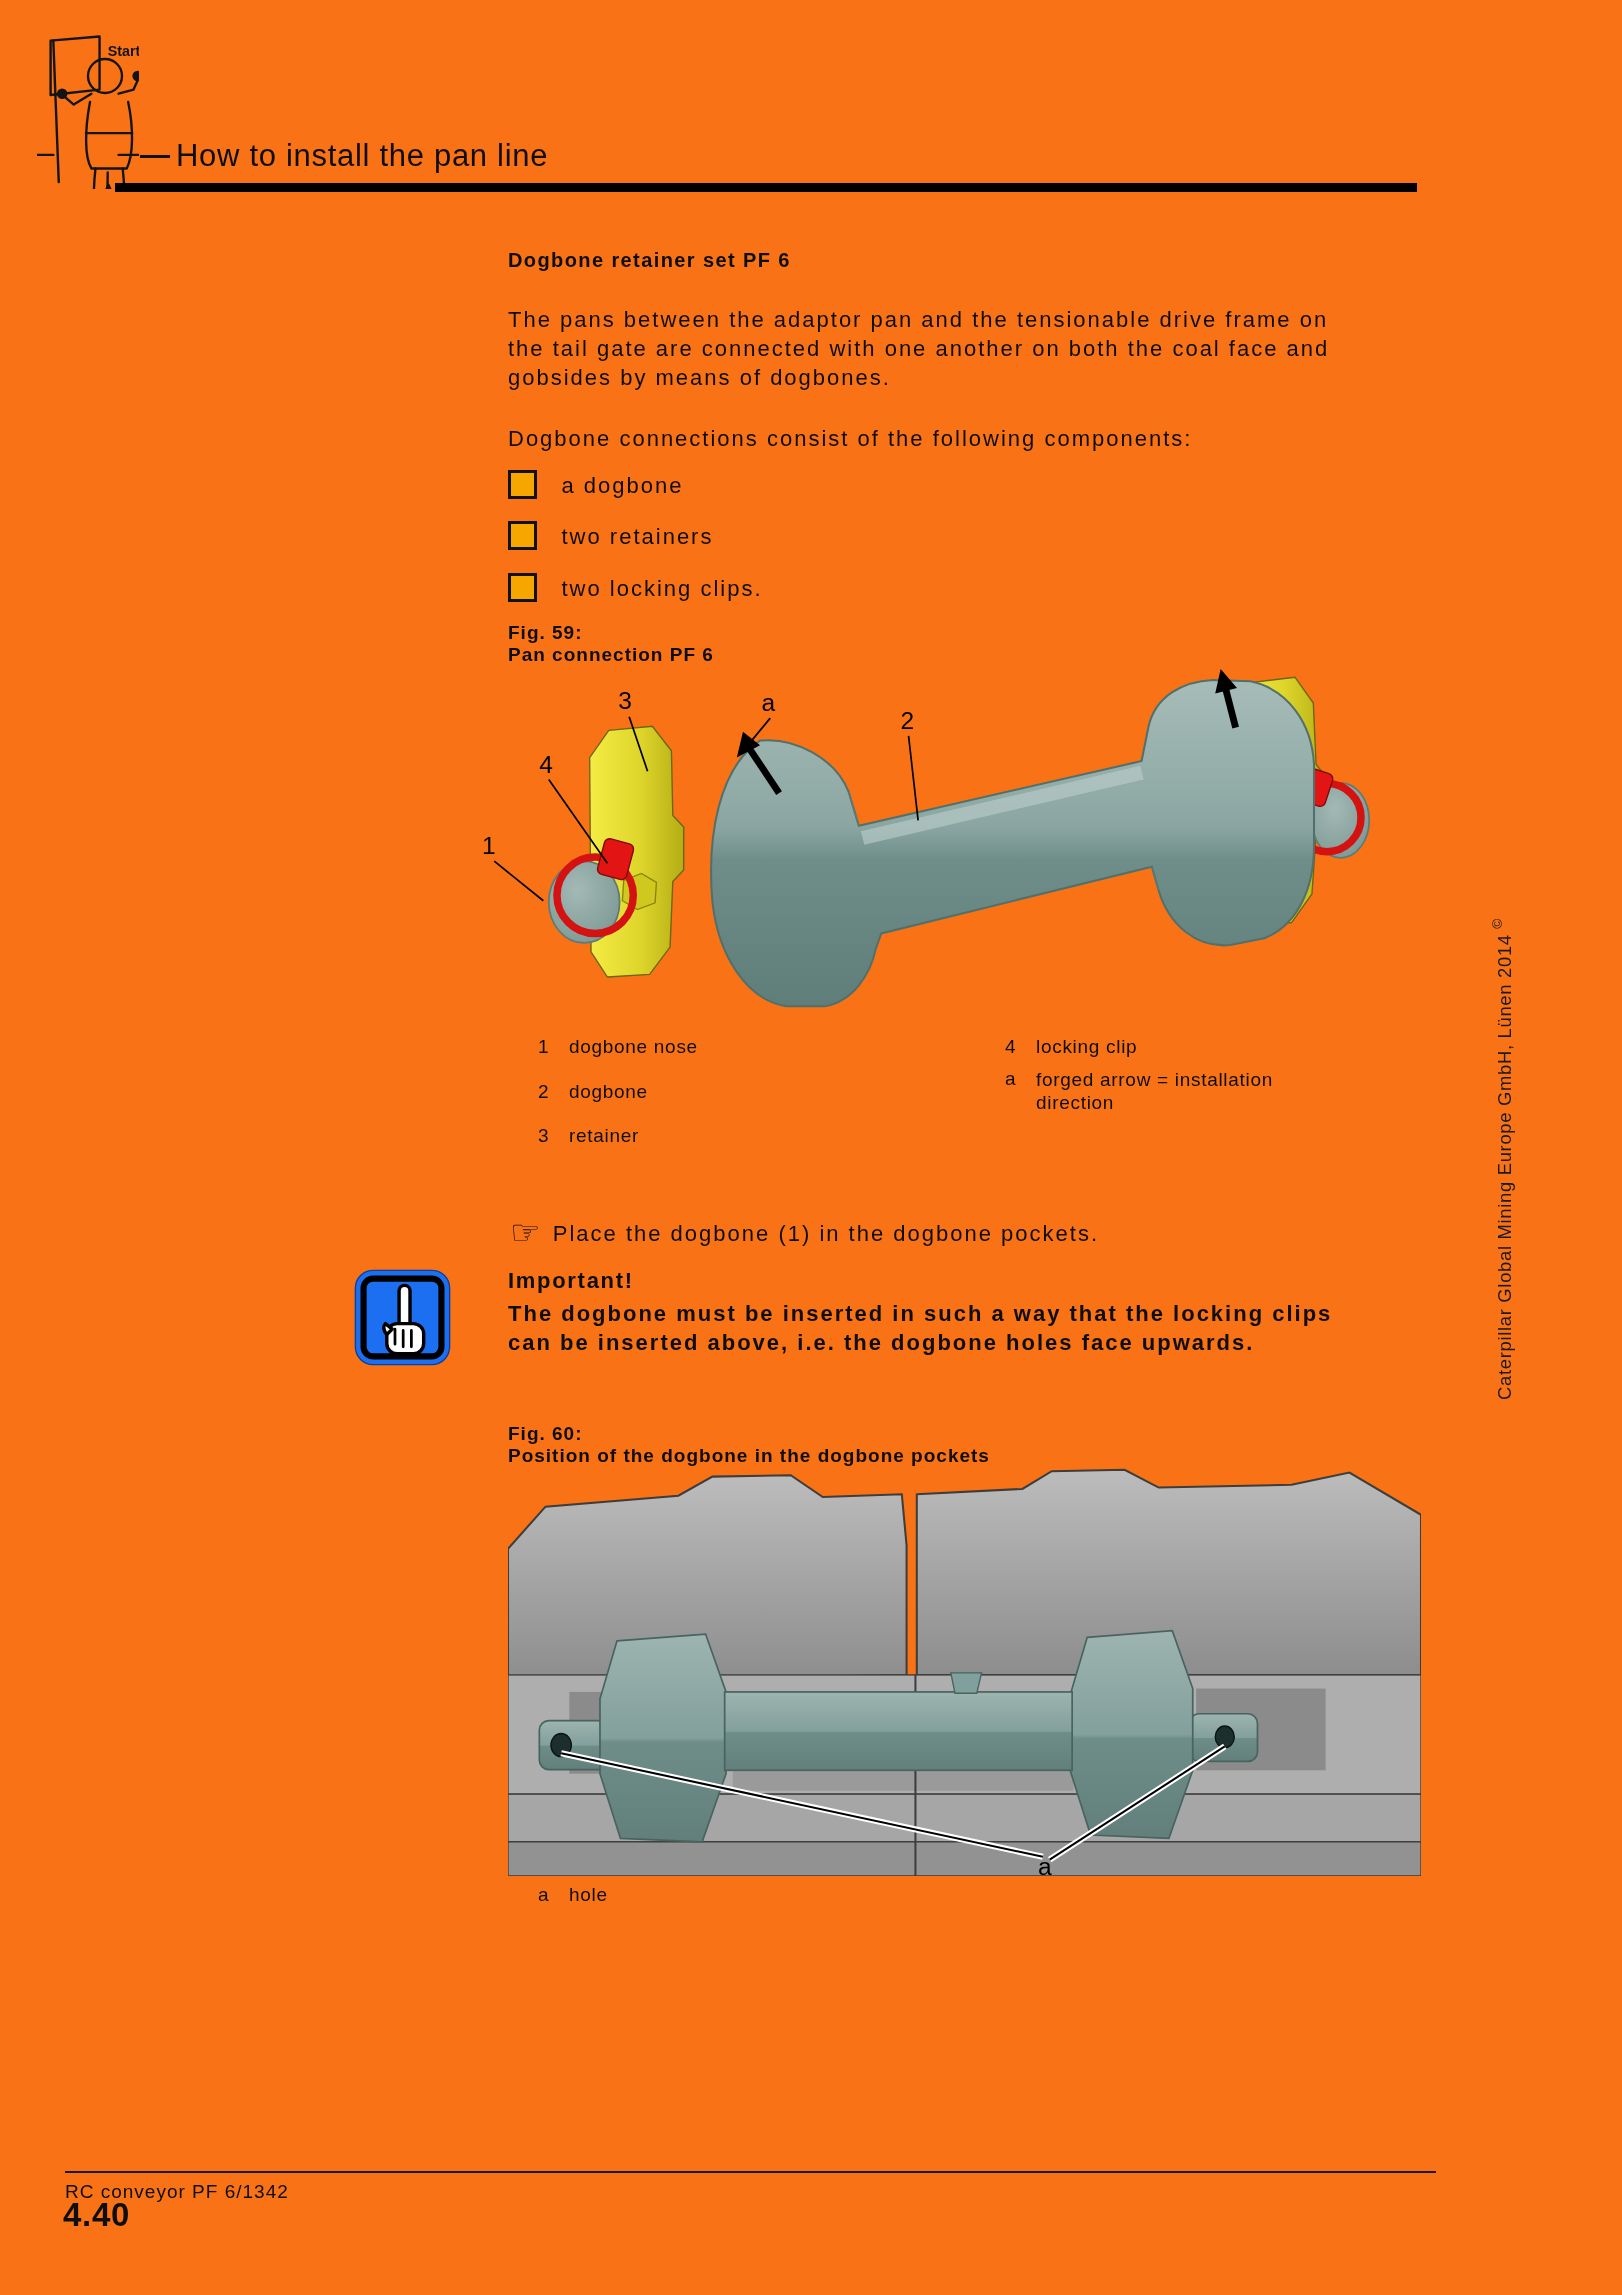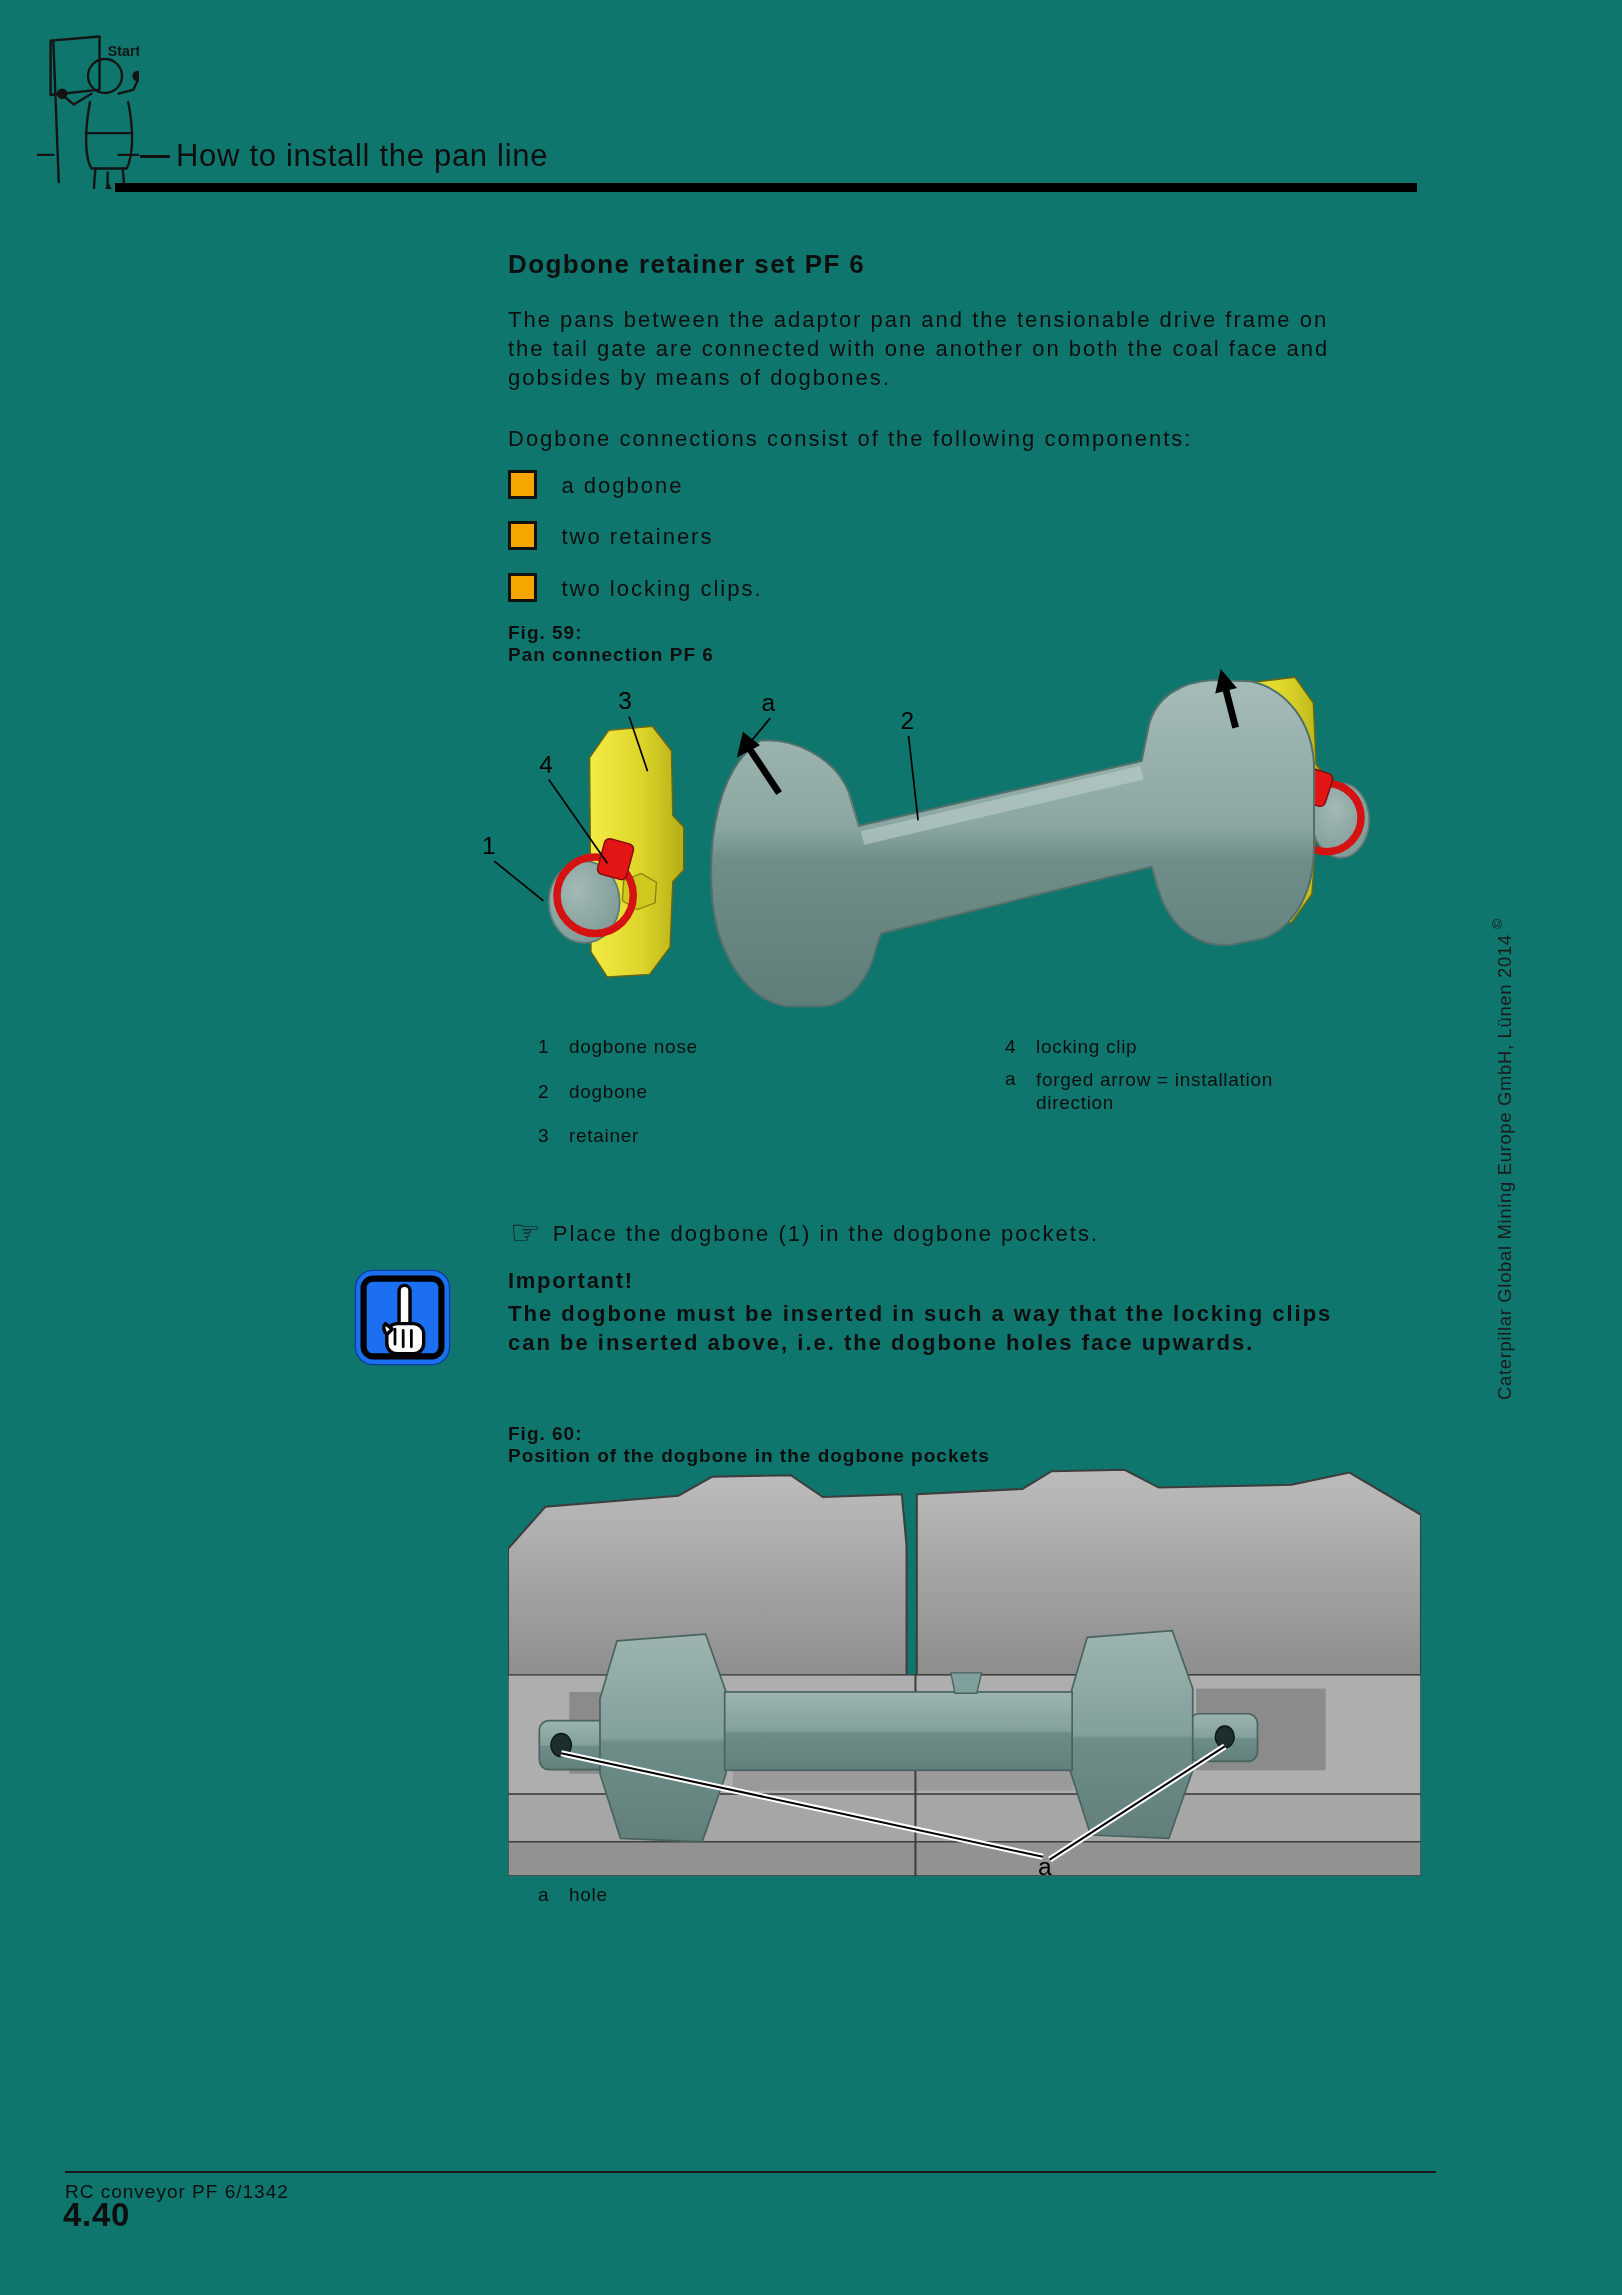--- a/index.html
+++ b/index.html
@@ -1,26 +1,26 @@
 <!DOCTYPE html>
 <html style="font-size:11px"><head>
 <meta charset="utf-8">
 <style>
   html,body{margin:0;padding:0;background:#6f6f6f;}
   #page{
-    position:relative;width:1622px;height:2295px;background:#0f766e;
+    position:relative;width:1622px;height:2295px;background:#f97316;
     font-family:"Liberation Sans","DejaVu Sans",sans-serif;color:#0e0e0e;overflow:hidden;
   }
   .abs{position:absolute;}
   
   .page-title{left:176px;top:138px;font-size:31px;font-weight:400;letter-spacing:0.7px;white-space:nowrap;}
   .title-dash{left:140px;top:155px;width:30px;height:3.4px;background:#111;}
   .head-rule{left:115px;top:183px;width:1302px;height:8.9px;background:#000;}
   
-  .sec-heading{left:508px;top:249px;font-size:26px;font-weight:700;letter-spacing:1.4px;white-space:nowrap;}
+  .sec-heading{left:508px;top:249px;font-size:20px;font-weight:700;letter-spacing:1.4px;white-space:nowrap;}
   .para{font-size:22px;line-height:29px;letter-spacing:2px;width:825px;}
   .p1{left:508px;top:305px;}
   .p2{left:508px;top:424px;white-space:nowrap;width:auto;}
   .bullets{left:508px;top:466px;}
   .bullet-row{display:flex;align-items:flex-end;margin-bottom:18.4px;height:33px;}
   .bullet-sq{width:23px;height:23px;background:#F7A600;border:3.4px solid #111;box-sizing:content-box;flex:0 0 auto;}
   .bullet-label{font-size:22px;letter-spacing:2px;margin-left:24.5px;white-space:nowrap;}
   
   .figcap{display:flex;font-size:19px;font-weight:700;letter-spacing:1px;white-space:nowrap;flex-direction:column;}
   .figcap .figlabel{width:116px;flex:0 0 auto;}

